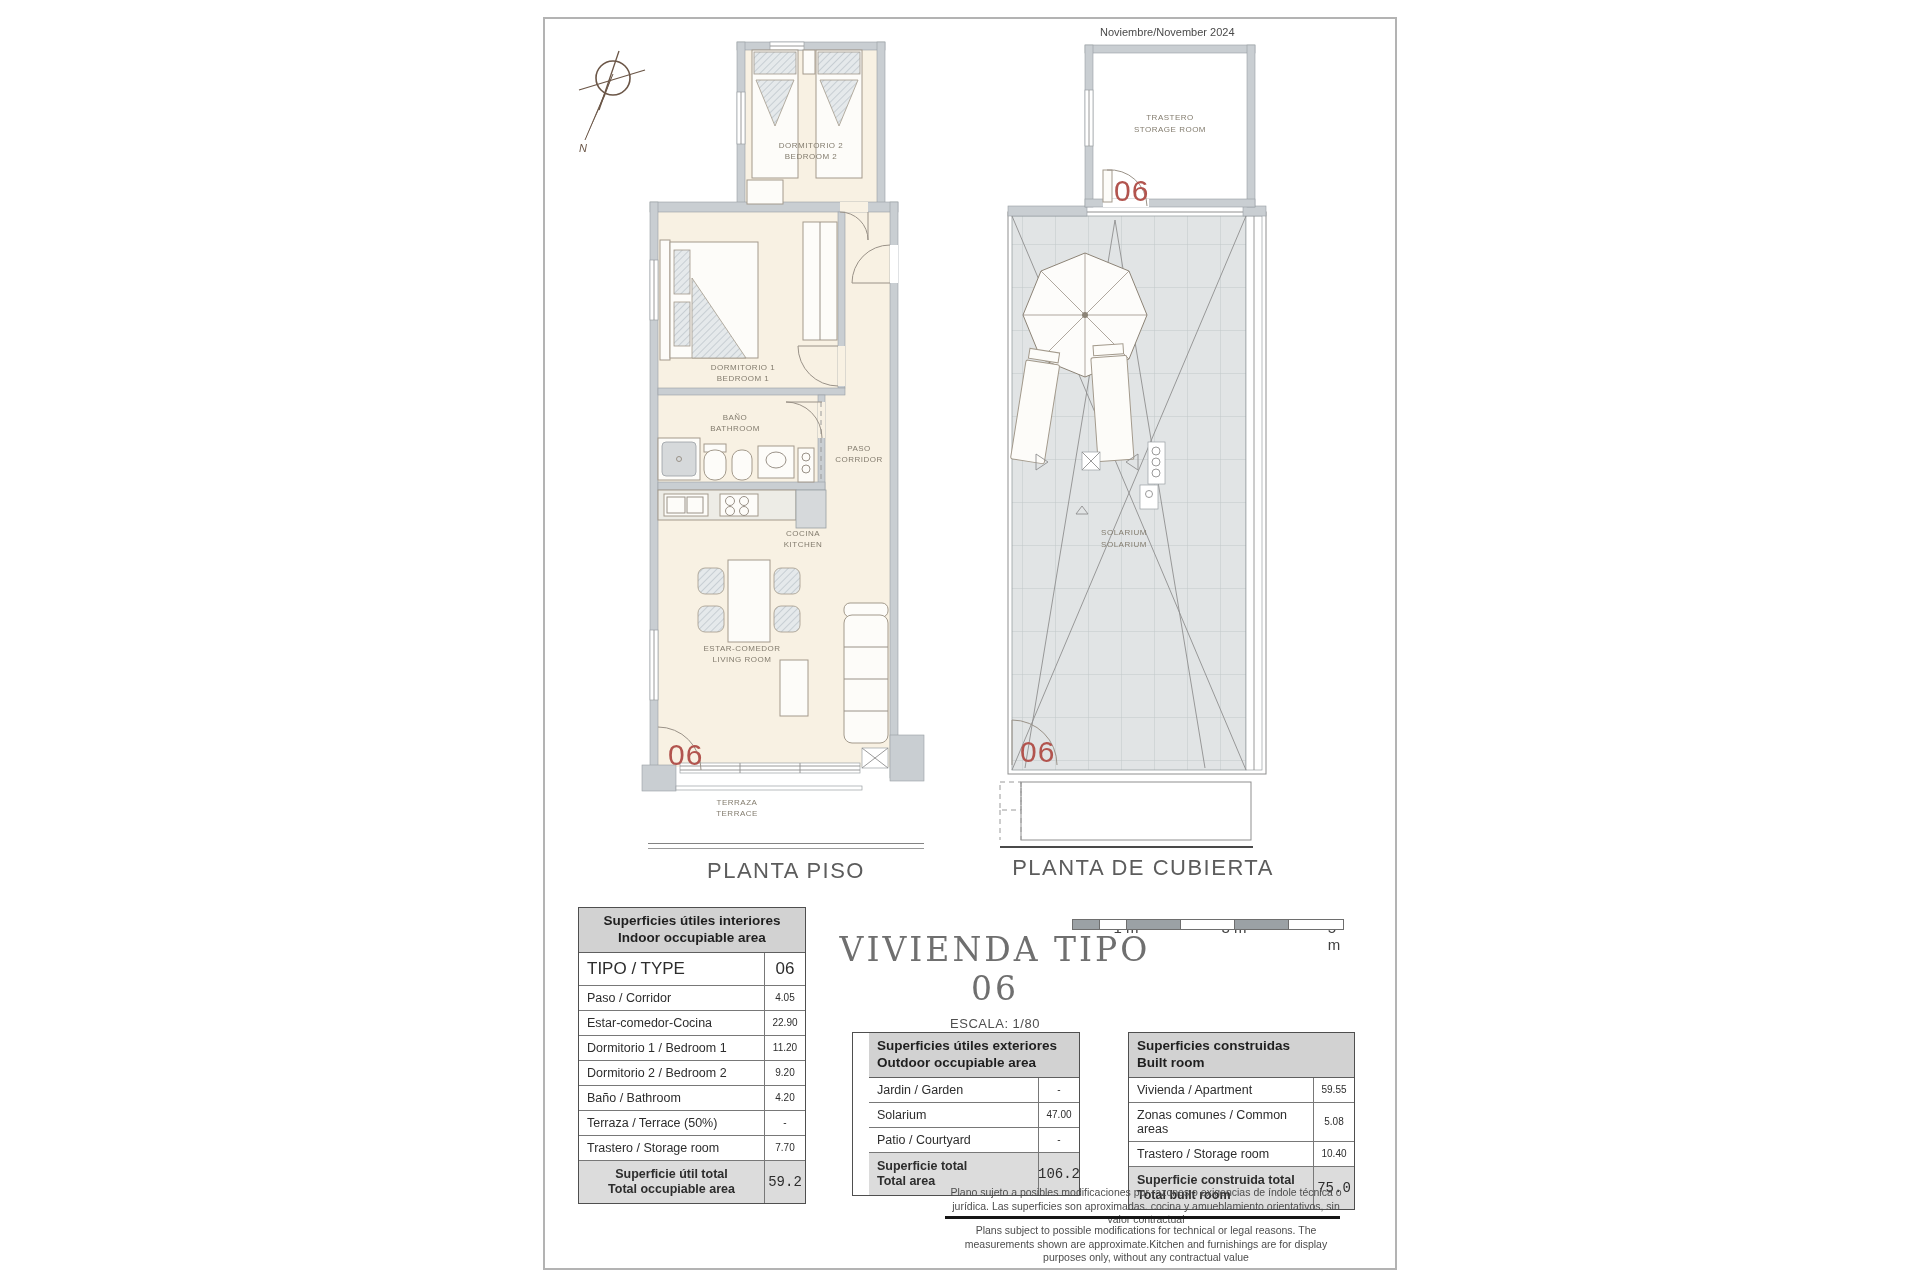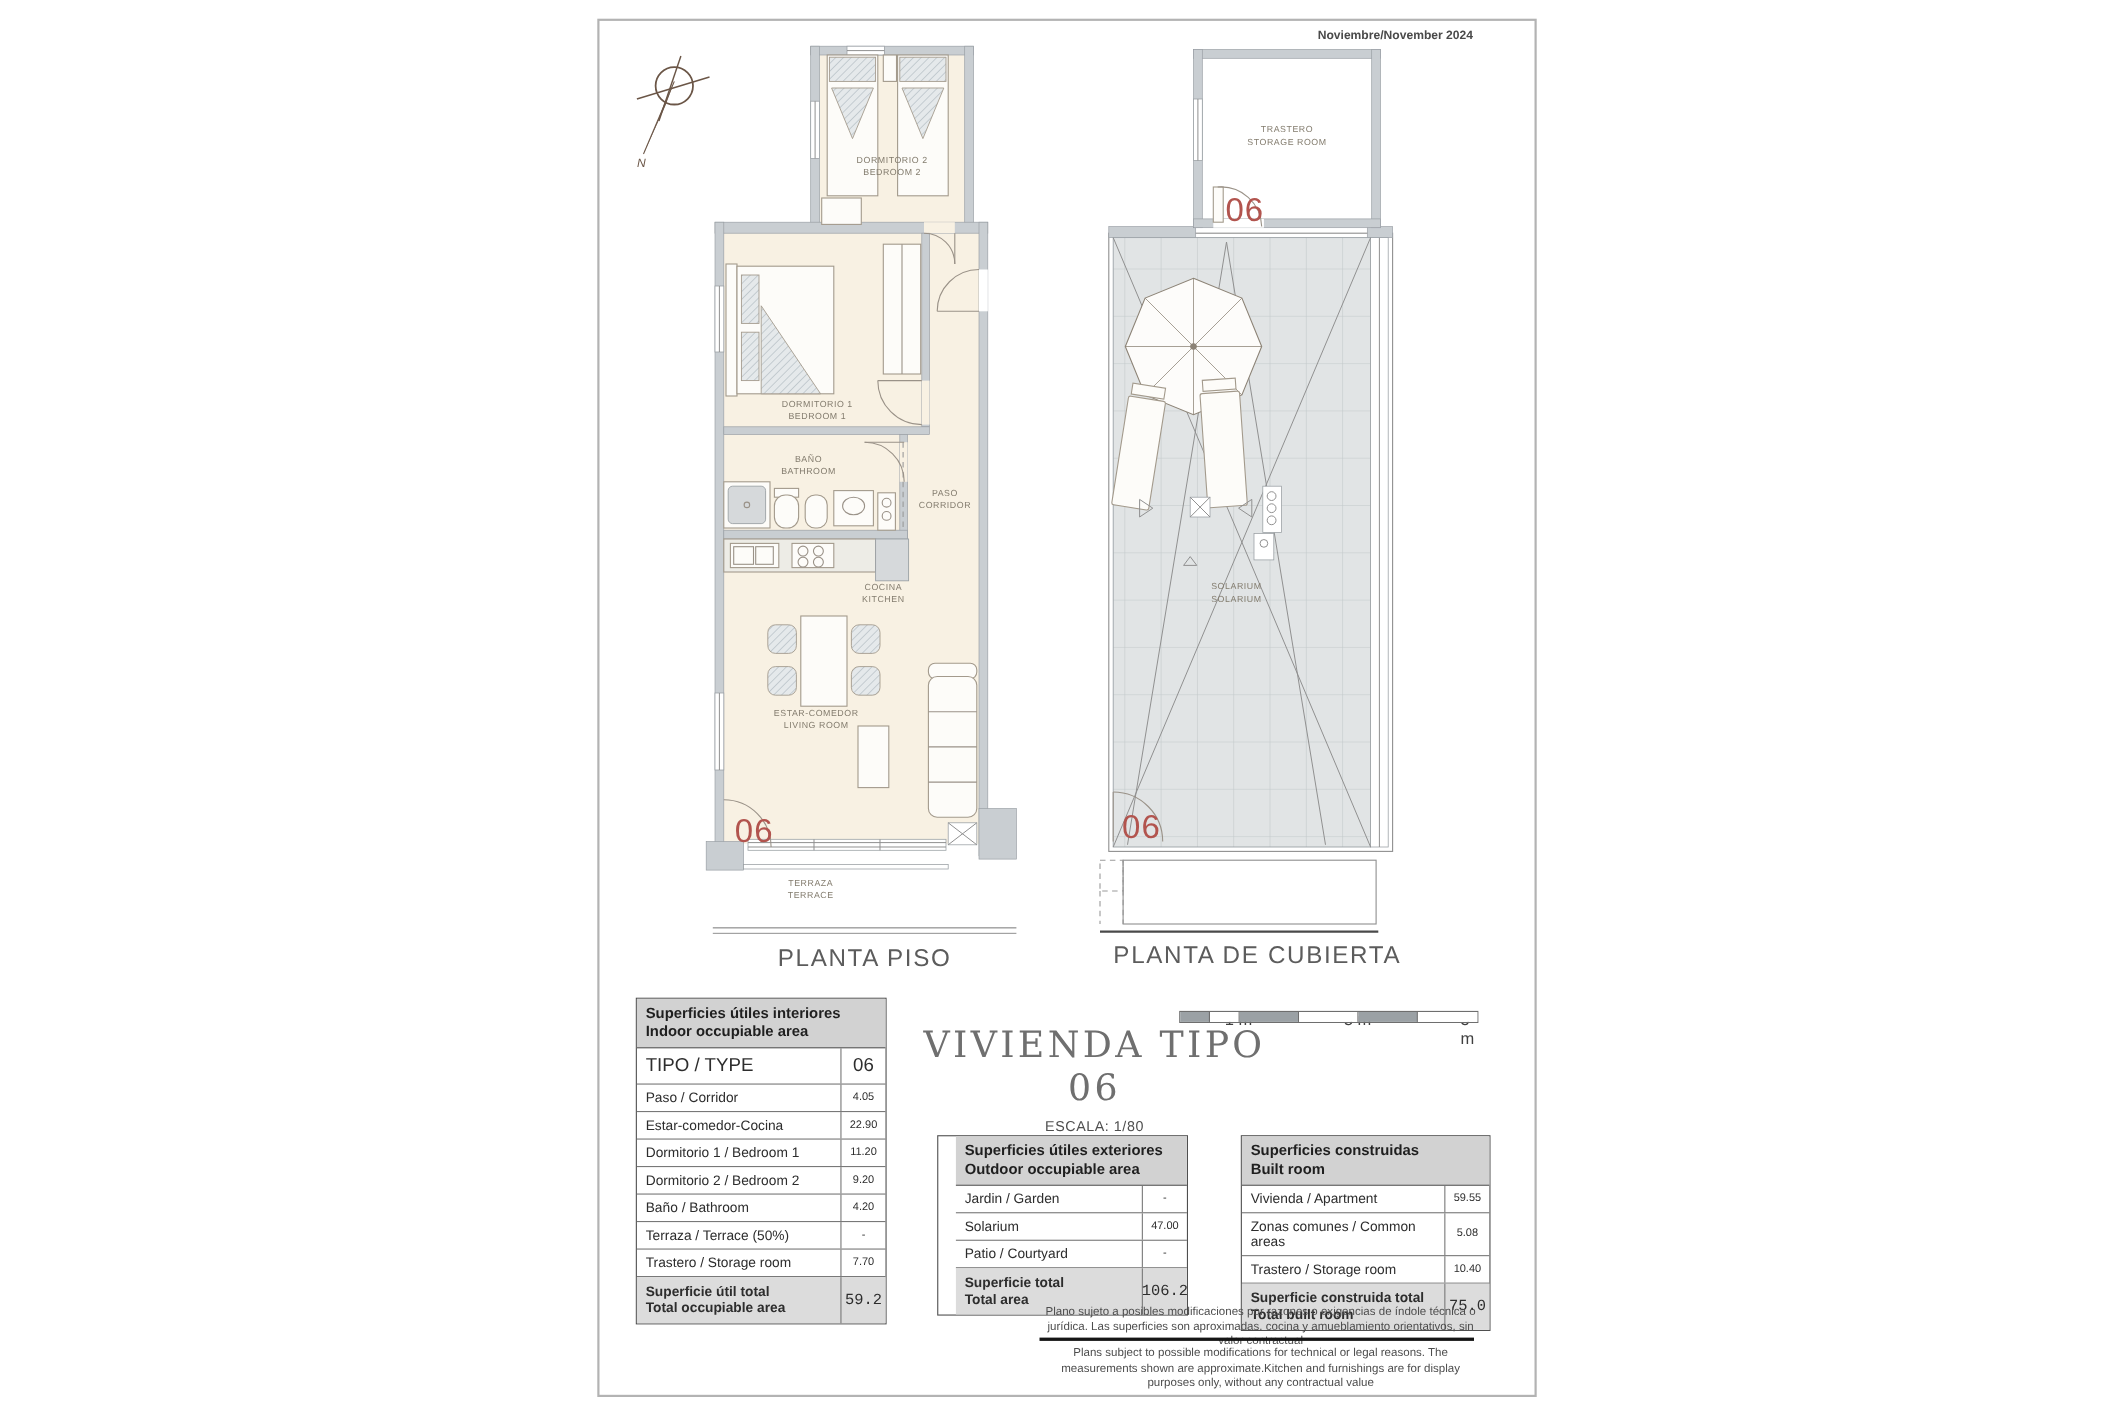--- a/index.html
+++ b/index.html
@@ -1,20 +1,20 @@
 <!DOCTYPE html>
 <html><head>
 <meta charset="utf-8">
 <style>
   html,body{margin:0;padding:0;background:#ffffff;}
   #canvas{position:relative;width:1920px;height:1280px;background:#ffffff;overflow:hidden;
           font-family:"Liberation Sans",sans-serif;color:#3a3a3a;}
   .abs{position:absolute;}
   #page-frame{left:543px;top:17px;width:850px;height:1249px;border:2px solid #b3b3b3;}
-  #plan-date{left:1126px;top:26px;width:285px;text-align:center;font-size:11px;font-weight:bold;color:#4a4a4a;}
+  #plan-date{left:1100px;top:26px;width:285px;text-align:left;font-size:11px;font-weight:normal;color:#4a4a4a;}
 
   
   .plan-title{font-size:22px;color:#5c5c5c;letter-spacing:1.5px;text-align:center;}
   #floor-line{left:648px;top:843px;width:276px;height:4px;border-top:1.5px solid #838383;border-bottom:1px solid #9a9a9a;}
   #floor-title{left:630px;top:858px;width:312px;}
   #roof-title{left:993px;top:855px;width:266px;margin-left:17px;}
 
   
   #scalebar{left:1072px;top:896px;width:272px;height:36px;}
   .sb-label{position:absolute;top:0;font-size:15px;color:#404040;transform:translateX(-50%);margin-top:23px;}
@@ -35,21 +35,21 @@
   .trow{display:flex;border-bottom:1px solid #787878;align-items:stretch;}
   .trow:last-child{border-bottom:none;}
   .tlabel{flex:1;padding:5px 8px;font-size:12.5px;display:flex;align-items:center;color:#2d2d2d;}
   .tval{width:40px;border-left:1px solid #787878;display:flex;align-items:center;justify-content:center;
         font-size:10px;color:#2d2d2d;}
   .type-row .tlabel{font-size:17px;padding:6px 8px;}
   .type-row .tval{font-size:17px;}
   .total-row{background:#dcdcdc;}
   .total-row .tlabel{font-weight:bold;font-size:12.5px;line-height:1.2;display:block;padding:6px 8px;}
   .total-row .tval{font-size:14px;font-family:Liberation Mono, monospace;}
-  #table-indoor{left:578px;top:907px;width:228px;}
+  #table-indoor{left:578px;top:907px;width:228px;text-align:center;}
   #table-outdoor{left:852px;top:1032px;width:228px;padding-left:16px;}
   #table-built{left:1128px;top:1032px;width:227px;}
 
   
   .disc{font-size:10.5px;color:#4d4d4d;text-align:center;line-height:1.3;}
   #disc-es{left:948px;top:1186px;width:396px;}
   #disc-line{left:945px;top:1216px;width:395px;height:2.5px;background:#151515;}
   #disc-en{left:948px;top:1224px;width:396px;}
 
   

